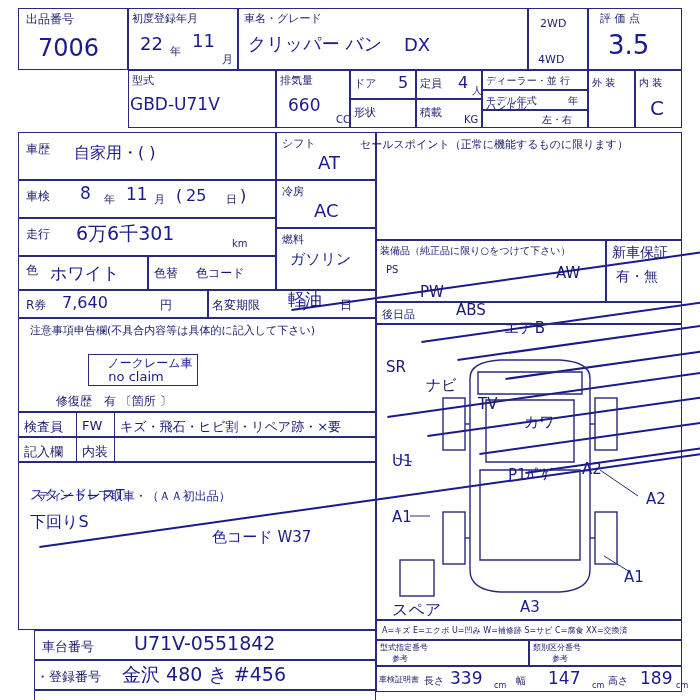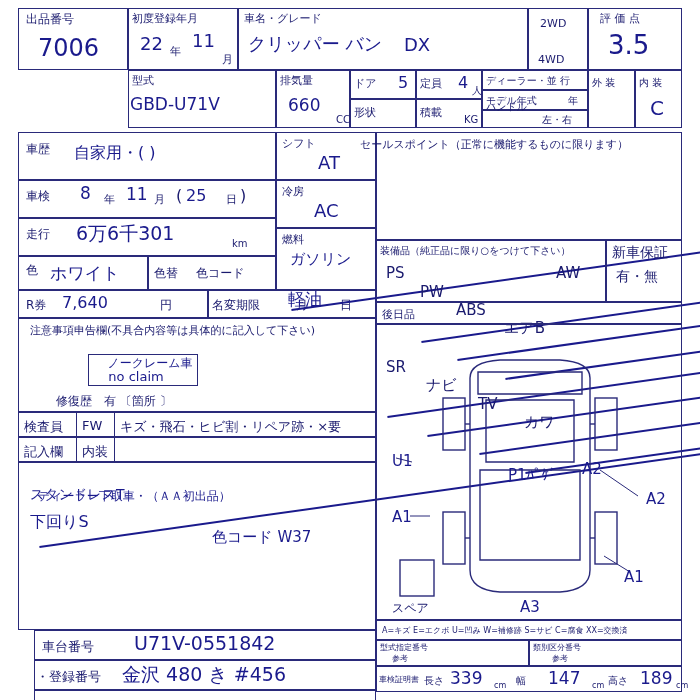--- a/index.html
+++ b/index.html
@@ -140,21 +140,21 @@
 
   <div class="bx" style="left:376px;top:132px;width:306px;height:108px;"></div>
   <div class="lbl" style="left:360px;top:137px;font-size:11px;">セールスポイント（正常に機能するものに限ります）</div>
 
   <div class="bx" style="left:376px;top:240px;width:230px;height:62px;"></div>
   <div class="lbl" style="left:380px;top:244px;font-size:10px;">装備品（純正品に限り○をつけて下さい）</div>
   <div class="bx" style="left:606px;top:240px;width:76px;height:62px;"></div>
   <div class="lbl" style="left:612px;top:244px;font-size:14px;">新車保証</div>
   <div class="lbl" style="left:616px;top:268px;font-size:14px;">有・無</div>
 
-  <div class="lbl" style="left:386px;top:264px;font-size:15px;">PS</div>
+  <div class="lbl" style="left:386px;top:264px;font-size:10px;">PS</div>
   <div class="lbl strike" style="left:420px;top:264px;font-size:15px;">PW</div>
   <div class="lbl strike" style="left:456px;top:264px;font-size:15px;">ABS</div>
   <div class="lbl strike" style="left:504px;top:264px;font-size:15px;">エアB</div>
   <div class="lbl" style="left:556px;top:264px;font-size:15px;">AW</div>
 
   <div class="lbl strike" style="left:386px;top:284px;font-size:15px;">SR</div>
   <div class="lbl strike" style="left:426px;top:284px;font-size:15px;">ナビ</div>
   <div class="lbl strike" style="left:478px;top:284px;font-size:15px;">TV</div>
   <div class="lbl strike" style="left:524px;top:284px;font-size:15px;">カワ</div>
 
@@ -218,21 +218,21 @@
       <line x1="604" y1="556" x2="630" y2="572" stroke-width="1"></line>
     </g>
   </svg>
 
   <div class="hw" style="left:392px;top:452px;font-size:15px;">U1</div>
   <div class="hw" style="left:392px;top:508px;font-size:15px;">A1</div>
   <div class="hw" style="left:508px;top:466px;font-size:15px;">P1ﾊﾟｹﾞ</div>
   <div class="hw" style="left:582px;top:460px;font-size:15px;">A2</div>
   <div class="hw" style="left:646px;top:490px;font-size:15px;">A2</div>
   <div class="hw" style="left:624px;top:568px;font-size:15px;">A1</div>
-  <div class="lbl" style="left:392px;top:600px;font-size:12px;">スペア</div>
+  <div class="lbl" style="left:392px;top:600px;font-size:16px;">スペア</div>
   <div class="hw" style="left:520px;top:598px;font-size:15px;">A3</div>
 
   <div class="bx" style="left:376px;top:620px;width:306px;height:20px;"></div>
   <div class="lbl" style="left:382px;top:625px;font-size:8px;">A=キズ  E=エクボ  U=凹み  W=補修跡  S=サビ  C=腐食  XX=交換済</div>
 
   <div class="bx" style="left:34px;top:630px;width:342px;height:30px;"></div>
   <div class="lbl" style="left:42px;top:638px;font-size:13px;">車台番号</div>
   <div class="hw" style="left:134px;top:632px;font-size:19px;">U71V-0551842</div>
 
   <div class="bx" style="left:34px;top:660px;width:342px;height:30px;"></div>

